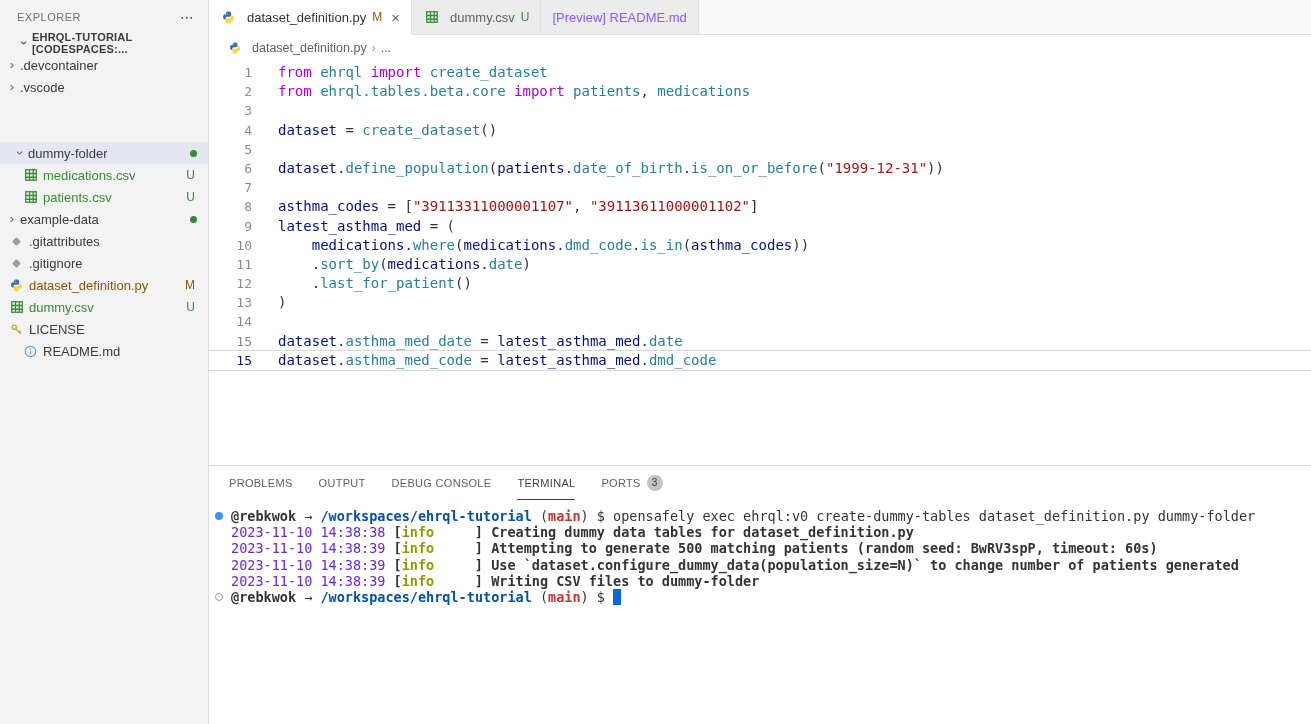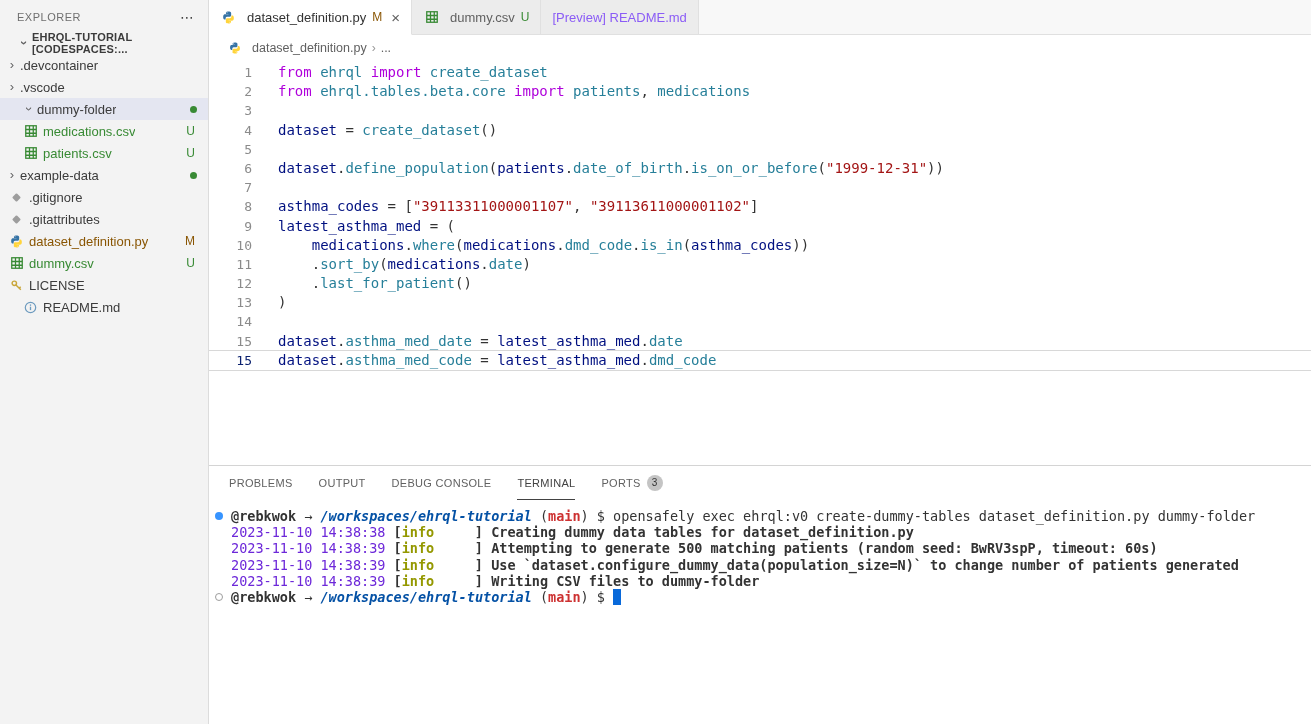--- a/index.html
+++ b/index.html
@@ -71,21 +71,21 @@
 
   
   .terminal { flex:1; padding:8px 0 0 6px; font-family:"DejaVu Sans Mono","Liberation Mono",monospace;
               font-size:13.5px; color:#333; overflow:hidden; }
   .t-line { position:relative; padding-left:16px; height:16.2px; line-height:16.2px; white-space:pre; }
   .t-gutter { position:absolute; left:0; top:4px; width:8px; height:8px; border-radius:50%; }
   .t-gutter.filled { background:#3794ff; }
   .t-gutter.open { border:1px solid #9d9d9d; background:transparent; }
   .tm-user { font-weight:700; color:#333; }
   .tm-arrow { color:#333; }
-  .tm-path { font-weight:700; color:#0451a5;font-style:italic; }
+  .tm-path { font-weight:700; color:#0451a5; }
   .tm-branch { color:#cd3131; font-weight:700; }
   .tm-p { color:#333; }
   .tm-cmd { color:#333; }
   .tm-ts { color:#6d28d9; }
   .tm-info { color:#949800; font-weight:700; }
   .tm-msg { font-weight:700; color:#333; }
   .tm-cursor { background:#0969da; }
 </style>
 </head>
 <body>
@@ -103,21 +103,21 @@
     </div>
     <div id="tree">
         <div class="tree-item" style="padding-left: 4px;">
           <span class="chev">›</span>
           <span class="ti-label">.devcontainer</span>
         </div>
         <div class="tree-item" style="padding-left: 4px;">
           <span class="chev">›</span>
           <span class="ti-label">.vscode</span>
         </div>
-        <div class="tree-item selected" style="padding-left: 21px;">
+        <div class="tree-item selected" style="padding-left: 12px; margin-top: 44px;">
           <span class="chev expanded">›</span>
           <span class="ti-label">dummy-folder</span>
           <span class="dot"></span>
         </div>
         <div class="tree-item" style="padding-left: 22px;">
           <span class="fi">
             <svg width="12" height="12" viewBox="0 0 16 16">
               <g stroke="#388a34" stroke-width="1.7" fill="none">
                 <rect x="1" y="1" width="14" height="14"></rect>
                 <path d="M1 6h14M1 11h14M6 1v14M11 1v14"></path>
@@ -144,30 +144,30 @@
           <span class="ti-label">example-data</span>
           <span class="dot"></span>
         </div>
         <div class="tree-item" style="padding-left: 4px;">
           <span class="chev-space"></span>
           <span class="fi">
             <svg width="11" height="11" viewBox="0 0 16 16">
               <rect x="3.4" y="3.4" width="9.2" height="9.2" rx="1.6" transform="rotate(45 8 8)" fill="#9d9d9d"></rect>
             </svg>
           </span>
-          <span class="ti-label">.gitignore</span>
+          <span class="ti-label">.gitattributes</span>
         </div>
         <div class="tree-item" style="padding-left: 4px;">
           <span class="chev-space"></span>
           <span class="fi">
             <svg width="11" height="11" viewBox="0 0 16 16">
               <rect x="3.4" y="3.4" width="9.2" height="9.2" rx="1.6" transform="rotate(45 8 8)" fill="#9d9d9d"></rect>
             </svg>
           </span>
-          <span class="ti-label">.gitattributes</span>
+          <span class="ti-label">.gitignore</span>
         </div>
         <div class="tree-item" style="padding-left: 4px;">
           <span class="chev-space"></span>
           <span class="fi">
             <svg width="13" height="13" viewBox="0 0 24 24">
               <path fill="#3673a5" d="M11.9 1C7 1 7.3 3.2 7.3 3.2v2.3H12v.7H5.4S2.1 5.8 2.1 10.9s2.9 4.9 2.9 4.9h1.7v-2.4s-.1-2.9 2.8-2.9h4.7s2.7.1 2.7-2.6V4.1S17.3 1 11.9 1zM9.3 2.4c.5 0 .9.4.9.9s-.4.9-.9.9-.9-.4-.9-.9.4-.9.9-.9z"></path>
               <path fill="#ffd43b" d="M12.1 23c4.9 0 4.6-2.2 4.6-2.2v-2.3H12v-.7h6.6s3.3.4 3.3-4.7-2.9-4.9-2.9-4.9h-1.7v2.4s.1 2.9-2.8 2.9H9.8s-2.7-.1-2.7 2.6v4.4S6.7 23 12.1 23zm2.6-1.4c-.5 0-.9-.4-.9-.9s.4-.9.9-.9.9.4.9.9-.4.9-.9.9z"></path>
             </svg>
           </span>
           <span class="ti-label c-modified">dataset_definition.py</span>

